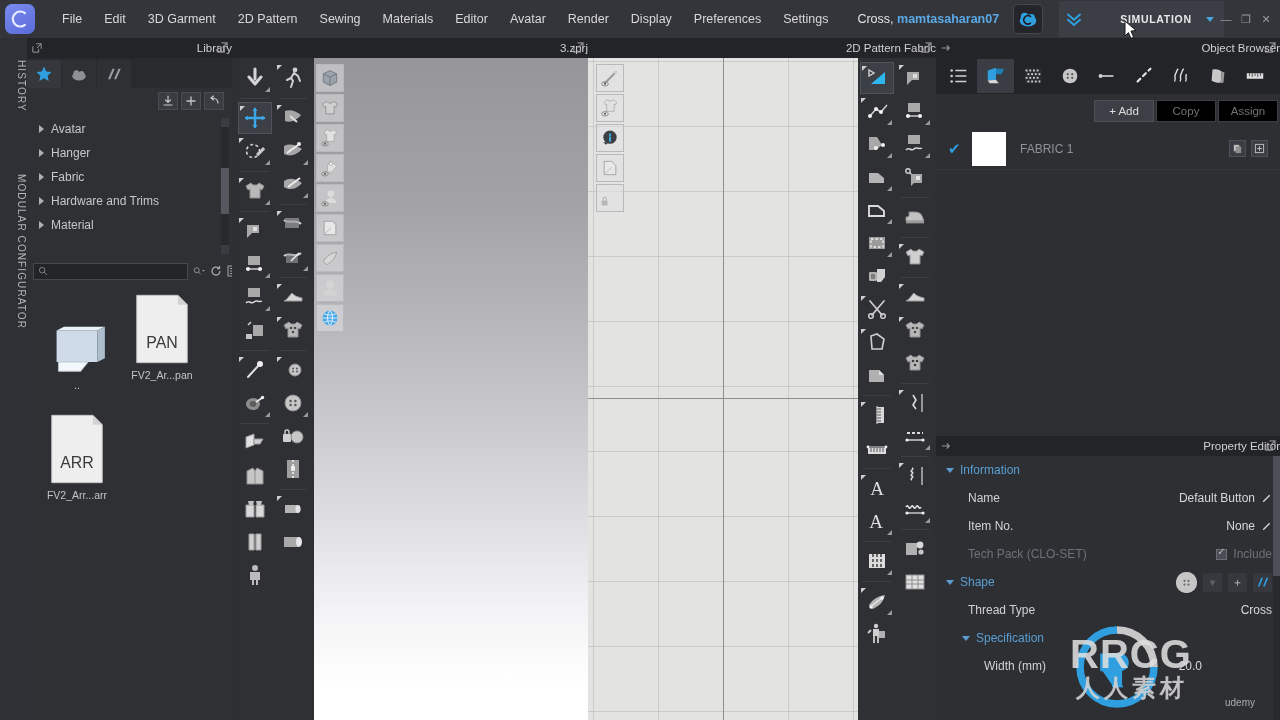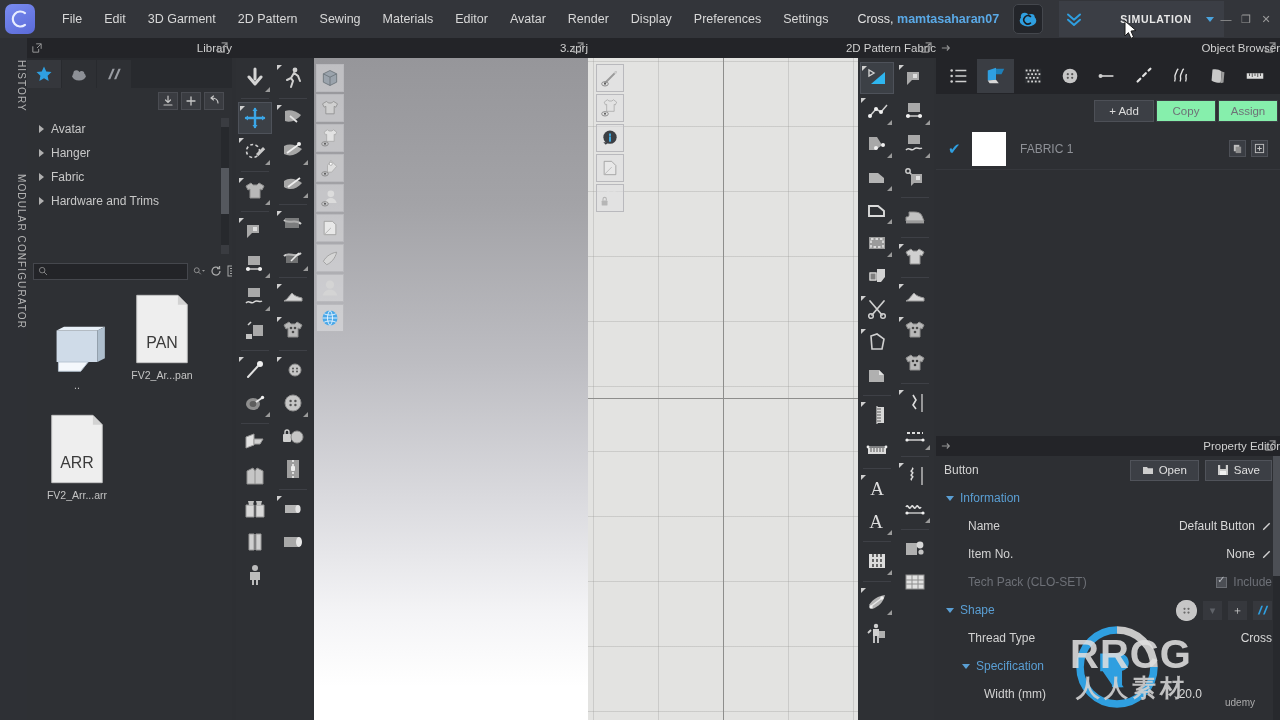--- a/index.html
+++ b/index.html
@@ -145,21 +145,21 @@
     padding-left:4px; }
   .obtab { width:37px; height:34px; display:flex; align-items:center;
     justify-content:center; }
   .obtab.act { background:#3a3d43; }
   .obtab svg { width:22px; height:22px; }
   .obactions { height:34px; display:flex; align-items:center;
     justify-content:flex-end; gap:2px; padding:0 2px; }
   .obbtn { height:22px; min-width:60px; background:#3c3f45; border:1px solid #4d5057;
     display:flex; align-items:center; justify-content:center; font-size:11.5px;
     color:#dcdcdc; padding:0 10px; }
-  .obbtn.dis { color:#6e7177; background:#86efac; border-color:#3d3f45; }
+  .obbtn.dis { color:#6e7177; background:#000000; border-color:#3d3f45; }
   .obrow { height:42px; display:flex; align-items:center; padding:0 12px;
     border-bottom:1px solid #36383d; }
   .obcheck { width:24px; color:#2f9fe0; font-size:15px; }
   .obswatch { width:34px; height:34px; background:#fff; margin-right:14px; }
   .obname { flex:1; font-size:12px; color:#8e9197; }
   .obmini { width:17px; height:17px; background:#3a3d43; border:1px solid #4d5057;
     display:flex; align-items:center; justify-content:center; margin-left:5px; }
   .obmini svg { width:11px; height:11px; }
 
   
@@ -325,20 +325,26 @@
             <i></i>
           </span>
           <span>Fabric</span>
         </div>
       <div class="treerow">
           <span class="arrow">
             <i></i>
           </span>
           <span>Hardware and Trims</span>
         </div>
+      <div class="treerow">
+          <span class="arrow">
+            <i></i>
+          </span>
+          <span>Material</span>
+        </div>
 
       <div class="libscroll">
         <div class="cap" style="top:0"></div>
         <div class="thumb"></div>
         <div class="cap" style="bottom:0"></div>
       </div>
     </div>
     <div class="searchrow">
       <div class="searchbox">
         <svg viewBox="0 0 12 12">
@@ -1122,39 +1128,20 @@
     <div class="ptitle">
       <svg class="pinl" viewBox="0 0 12 12">
           <path d="M1 6h9M7 3l3 3-3 3" fill="none" stroke="#b0b0b0" stroke-width="1.3"></path>
         </svg>
       <span>Property Editor</span>
       <svg class="pop" viewBox="0 0 12 12">
           <path d="M1 4v7h7V7M5 1h6v6M11 1L6 6" fill="none" stroke="#b0b0b0" stroke-width="1.2"></path>
         </svg>
     </div>
 
-    <div class="perow">
-      <span class="pelabel">Button</span>
-      <span class="peval">
-        <span class="pebtn">
-          <svg viewBox="0 0 12 12">
-              <path d="M1 3h4l1 1.3h5V10H1z" fill="#cdcdcd"></path>
-            </svg>
-          <span>Open</span>
-        </span>
-        <span class="pebtn">
-          <svg viewBox="0 0 12 12">
-              <rect x="1" y="1" width="10" height="10" fill="#cdcdcd"></rect>
-              <rect x="3.2" y="1" width="5.6" height="4" fill="#3c3f45"></rect>
-              <rect x="3" y="7" width="6" height="4" fill="#f0f0f0"></rect>
-            </svg>
-          <span>Save</span>
-        </span>
-      </span>
-    </div>
 
     <div class="perow" style="padding-left:10px">
       <span class="pehead">
           <i></i>
           <span>Information</span>
         </span>
     </div>
 
     <div class="perow" style="padding-left:32px">
       <span class="pelabel">Name</span>

